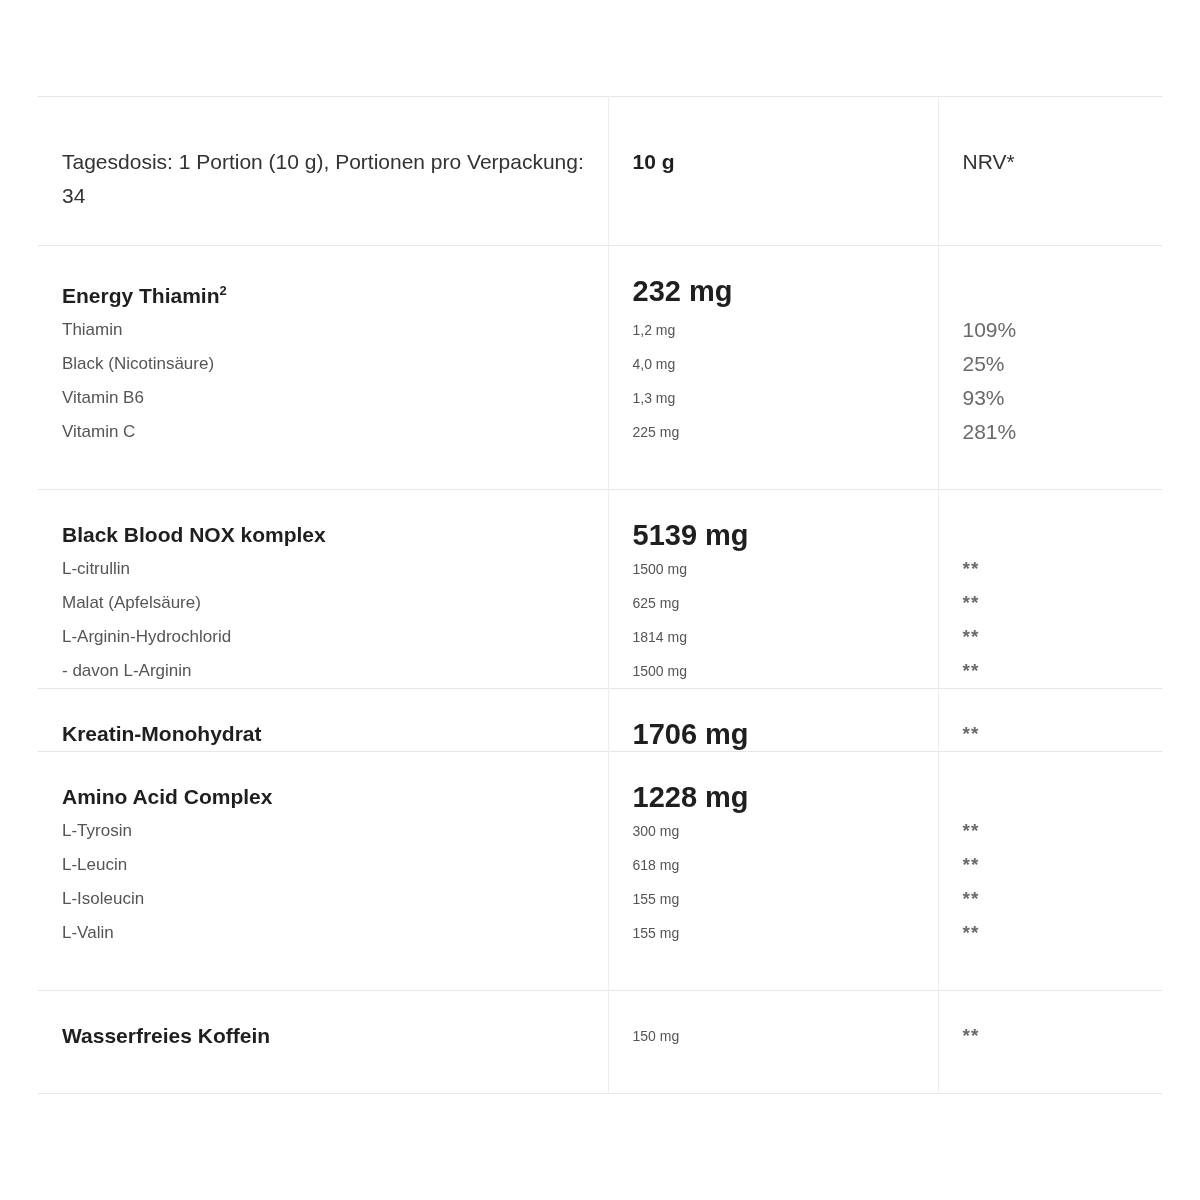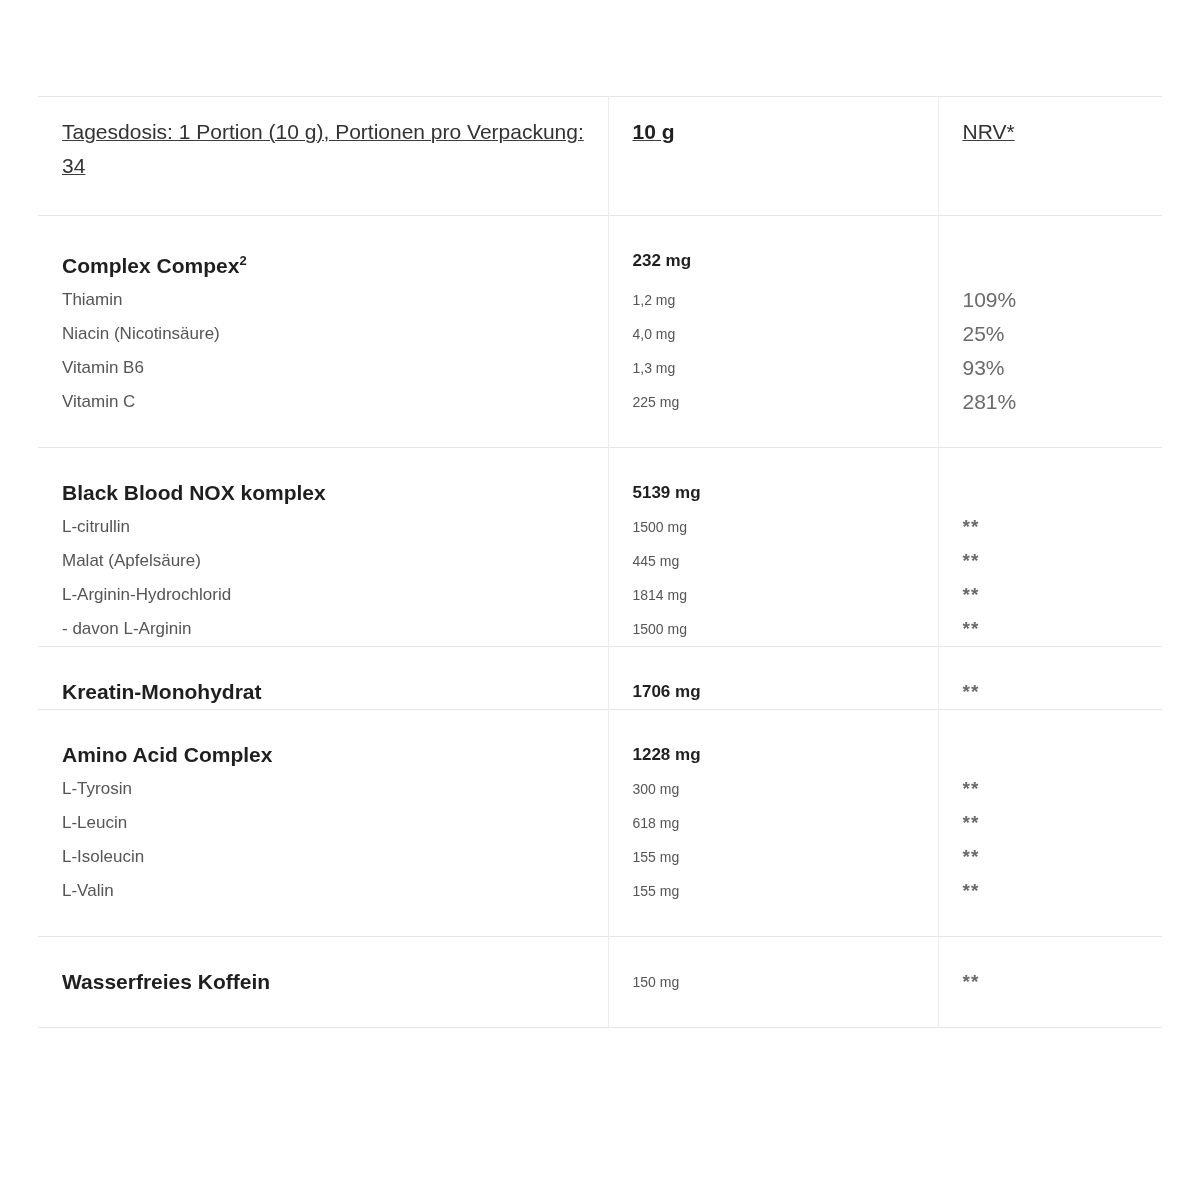--- a/index.html
+++ b/index.html
@@ -47,23 +47,23 @@
   .cell-nrv { padding-left: 24px; }
 
   
   .col-sep-amount {
     border-left: 1px solid #ededed;
   }
   .col-sep-nrv {
     border-left: 1px solid #ededed;
   }
 
-  tr.header-row td { padding-top: 18px; padding-bottom: 32px; text-decoration: underline; }
+  tr.header-row td { padding-top: 48px; padding-bottom: 32px; }
   tr.first-row td  { padding-top: 28px; }
-  tr.last-row td   { padding-bottom: 28px; }
+  tr.last-row td   { padding-bottom: 40px; }
 
   .t-head {
     font-size: 21px;
     color: #333333;
     line-height: 34px;
     font-weight: 400;
   }
   .t-head-bold {
     font-size: 21px;
     color: #1f1f1f;
@@ -78,21 +78,21 @@
     white-space: nowrap;
   }
   .t-sub {
     font-size: 17px;
     font-weight: 400;
     color: #555555;
     line-height: 34px;
     white-space: nowrap;
   }
   .t-val-bold {
-    font-size: 17px;
+    font-size: 29px;
     font-weight: 700;
     color: #1f1f1f;
     line-height: 34px;
   }
   .t-val {
     font-size: 14px;
     font-weight: 400;
     color: #555555;
     line-height: 34px;
   }
@@ -133,21 +133,21 @@
         </td>
         <td class="cell-nrv col-sep-nrv">
           <span class="t-head">NRV*</span>
         </td>
       </tr>
     </tbody>
 
     <tbody class="group">
       <tr class="first-row">
         <td class="cell-name">
-          <span class="t-title"><span>Complex Compex</span><sup>2</sup></span>
+          <span class="t-title"><span>Energy Thiamin</span><sup>2</sup></span>
         </td>
         <td class="cell-amount col-sep-amount">
           <span class="t-val-bold">232 mg</span>
         </td>
         <td class="cell-nrv col-sep-nrv">
           <span class="t-nrv"></span>
         </td>
       </tr>
       <tr>
         <td class="cell-name">
@@ -155,21 +155,21 @@
         </td>
         <td class="cell-amount col-sep-amount">
           <span class="t-val row-line">1,2 mg</span>
         </td>
         <td class="cell-nrv col-sep-nrv">
           <span class="t-nrv row-line">109%</span>
         </td>
       </tr>
       <tr>
         <td class="cell-name">
-          <span class="t-sub row-line">Niacin (Nicotinsäure)</span>
+          <span class="t-sub row-line">Black (Nicotinsäure)</span>
         </td>
         <td class="cell-amount col-sep-amount">
           <span class="t-val row-line">4,0 mg</span>
         </td>
         <td class="cell-nrv col-sep-nrv">
           <span class="t-nrv row-line">25%</span>
         </td>
       </tr>
       <tr>
         <td class="cell-name">
@@ -216,21 +216,21 @@
         </td>
         <td class="cell-nrv col-sep-nrv">
           <span class="t-star row-line">**</span>
         </td>
       </tr>
       <tr>
         <td class="cell-name">
           <span class="t-sub row-line">Malat (Apfelsäure)</span>
         </td>
         <td class="cell-amount col-sep-amount">
-          <span class="t-val row-line">445 mg</span>
+          <span class="t-val row-line">625 mg</span>
         </td>
         <td class="cell-nrv col-sep-nrv">
           <span class="t-star row-line">**</span>
         </td>
       </tr>
       <tr>
         <td class="cell-name">
           <span class="t-sub row-line">L-Arginin-Hydrochlorid</span>
         </td>
         <td class="cell-amount col-sep-amount">

